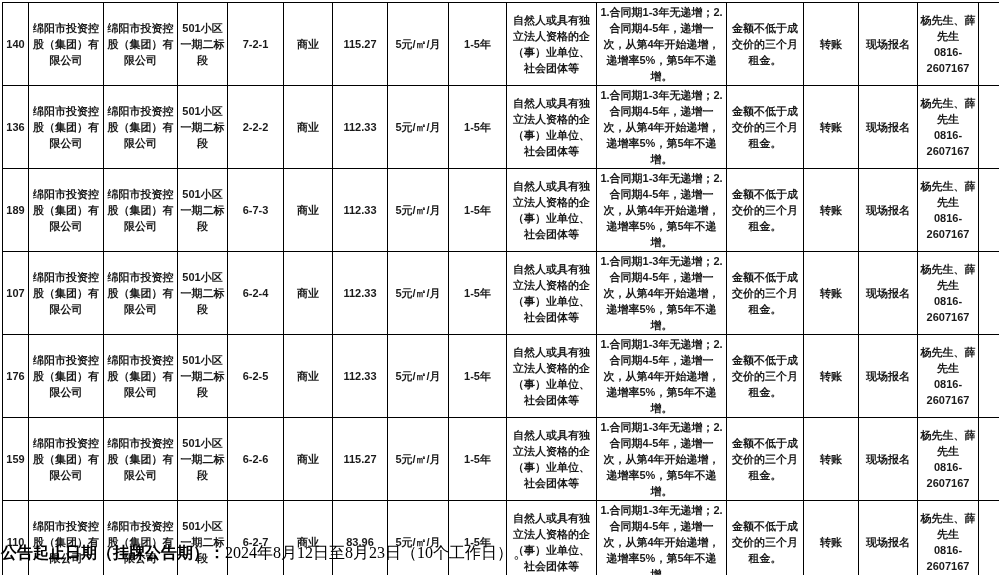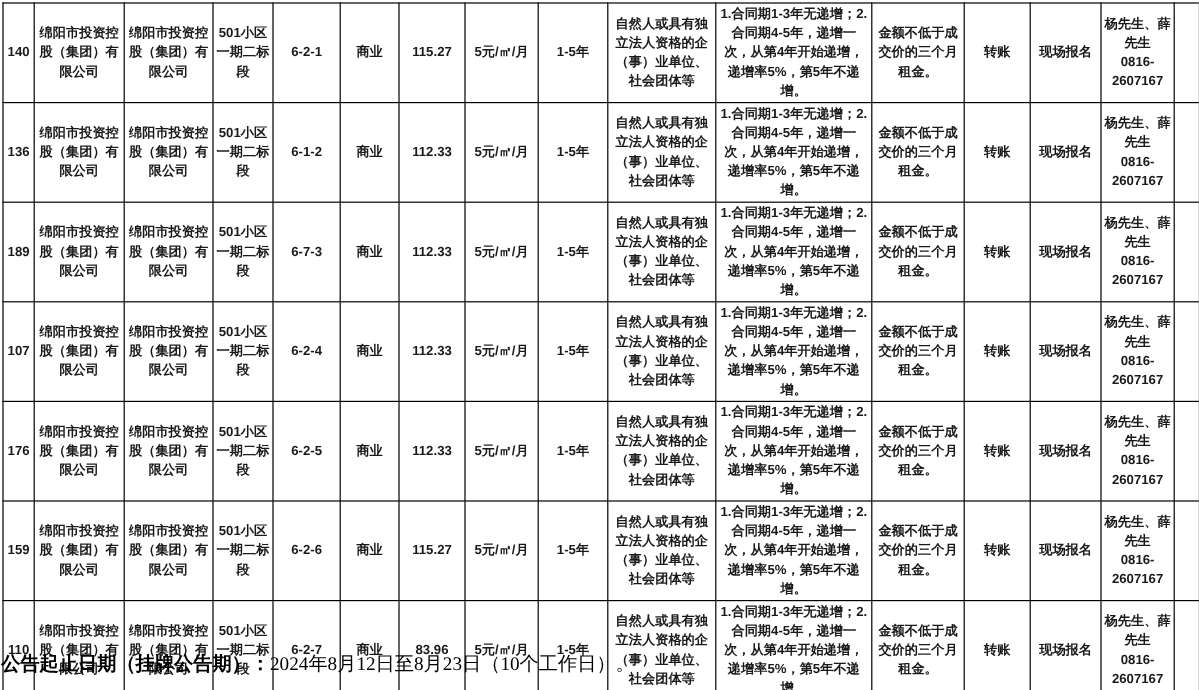--- a/index.html
+++ b/index.html
@@ -80,42 +80,42 @@
       <col style="width:59px">
       <col style="width:61px">
       <col style="width:21px">
     </colgroup>
     <tbody id="table-body">
         <tr>
           <td>140</td>
           <td>绵阳市投资控股（集团）有限公司</td>
           <td>绵阳市投资控股（集团）有限公司</td>
           <td>501小区一期二标段</td>
-          <td>6-2-1</td>
+          <td>7-2-1</td>
           <td>商业</td>
           <td>115.27</td>
           <td>5元/㎡/月</td>
           <td>1-5年</td>
           <td>自然人或具有独立法人资格的企（事）业单位、社会团体等</td>
           <td>1.合同期1-3年无递增；2.合同期4-5年，递增一次，从第4年开始递增，递增率5%，第5年不递增。</td>
           <td>金额不低于成交价的三个月租金。</td>
           <td>转账</td>
           <td>现场报名</td>
           <td>
             <div>杨先生、薛先生</div>
             <div>0816-2607167</div>
           </td>
           <td></td>
         </tr>
         <tr>
           <td>136</td>
           <td>绵阳市投资控股（集团）有限公司</td>
           <td>绵阳市投资控股（集团）有限公司</td>
           <td>501小区一期二标段</td>
-          <td>6-1-2</td>
+          <td>2-2-2</td>
           <td>商业</td>
           <td>112.33</td>
           <td>5元/㎡/月</td>
           <td>1-5年</td>
           <td>自然人或具有独立法人资格的企（事）业单位、社会团体等</td>
           <td>1.合同期1-3年无递增；2.合同期4-5年，递增一次，从第4年开始递增，递增率5%，第5年不递增。</td>
           <td>金额不低于成交价的三个月租金。</td>
           <td>转账</td>
           <td>现场报名</td>
           <td>

